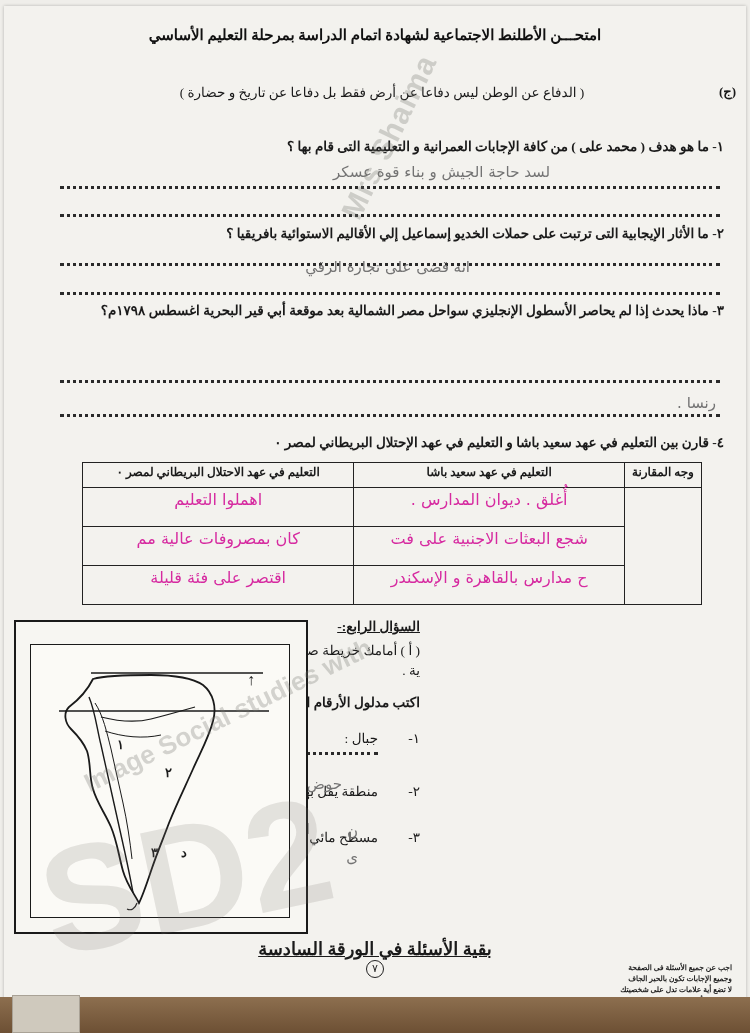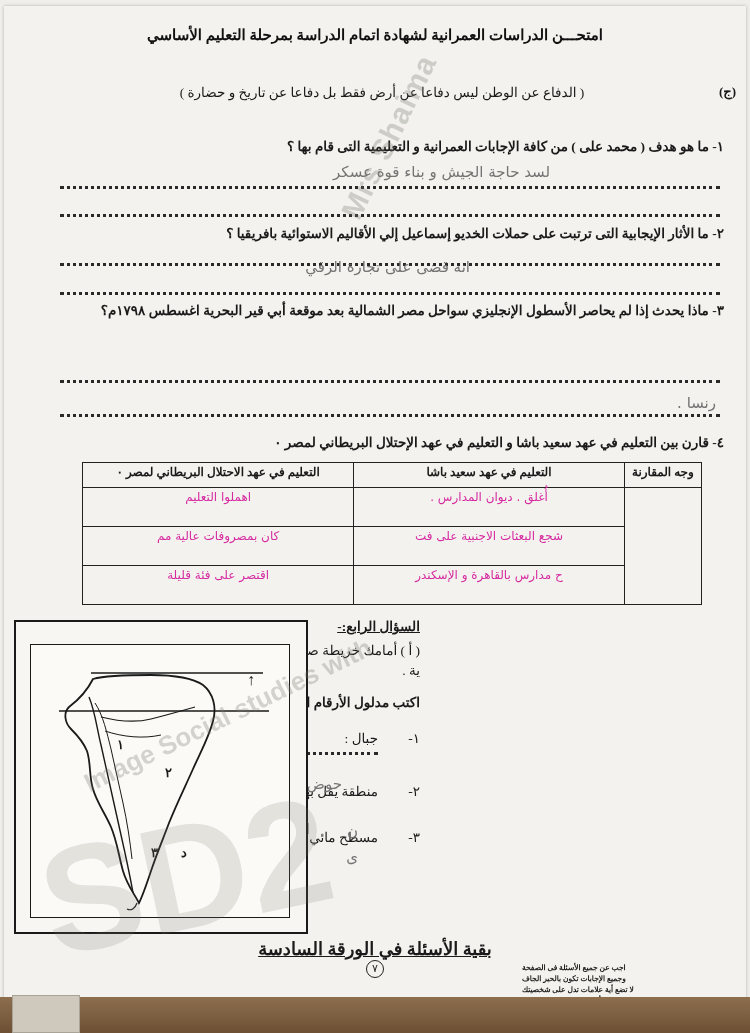--- a/index.html
+++ b/index.html
@@ -106,21 +106,21 @@
   }
   table.cmp th {
     font-weight: bold;
     text-align: center;
     font-size: 12px;
     height: 20px;
   }
   .cellwrite {
     color: #d62aa0;
     font-family: "DejaVu Sans", sans-serif;
-    font-size: 12px;
+    font-size: 16px;
     text-align: center;
     padding-top: 2px;
   }
 
   
   .mapbox {
     position: absolute;
     left: 14px;
     top: 620px;
     width: 290px;
@@ -172,21 +172,21 @@
     transform: rotate(-12deg);
   }
   .footnote {
     position: absolute;
     right: 18px;
     top: 962px;
     width: 210px;
     font-size: 7.5px;
     line-height: 11px;
     direction: rtl;
-    text-align: left;
+    text-align: right;
     font-weight: bold;
     color: #222;
   }
   .bottomcenter {
     position: absolute;
     left: 0; right: 0;
     top: 938px;
     text-align: center;
     font-size: 18px;
     font-weight: bold;
@@ -209,21 +209,21 @@
   }
   svg.sa { position:absolute; left:0; top:0; }
 </style>
 </head>
 <body>
 
 <div class="page">
   <div class="sheet"></div>
 
 
-  <div class="title1">امتحـــن الدراسات العمرانية  لشهادة اتمام الدراسة بمرحلة التعليم الأساسي</div>
+  <div class="title1">امتحـــن الأطلنط الاجتماعية  لشهادة اتمام الدراسة بمرحلة التعليم الأساسي</div>
 
   <div class="markq" style="top:84px; right:14px;">(ج)</div>
   <div class="qline" style="top:84px; right:48px; width:640px; text-align:center; font-weight:normal;">( الدفاع عن الوطن ليس دفاعا عن أرض فقط بل دفاعا عن تاريخ و حضارة )</div>
 
   <div class="qline" style="top:138px; right:26px; width:690px;">
     <span>١-</span>
     <span>ما هو هدف ( محمد على ) من كافة الإجابات العمرانية و التعليمية التى قام بها ؟</span>
   </div>
   <div class="dots" style="top:186px; right:30px; width:660px;"></div>
   <div class="handw" style="top:163px; right:200px;">لسد حاجة الجيش و بناء قوة عسكر</div>

